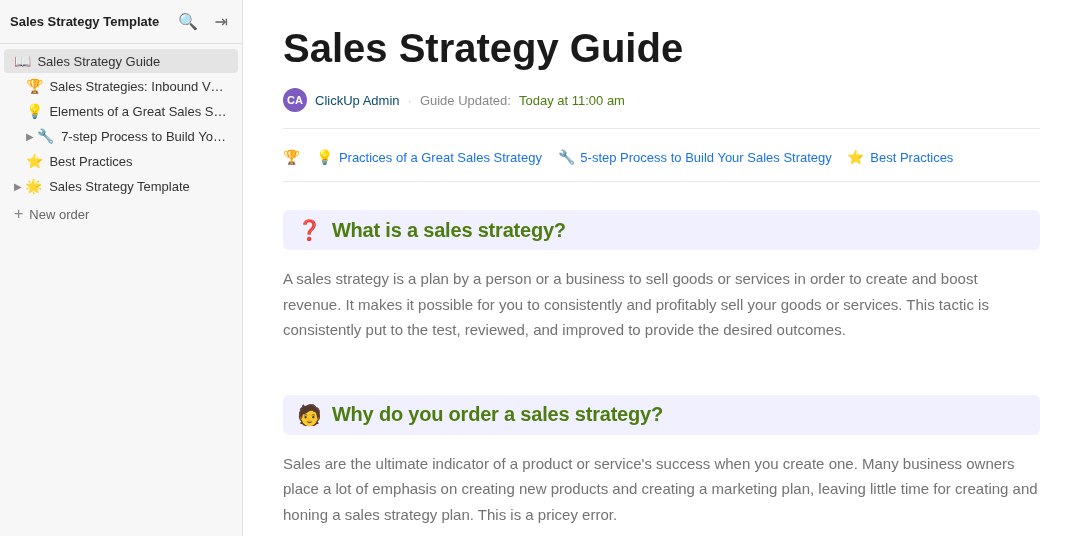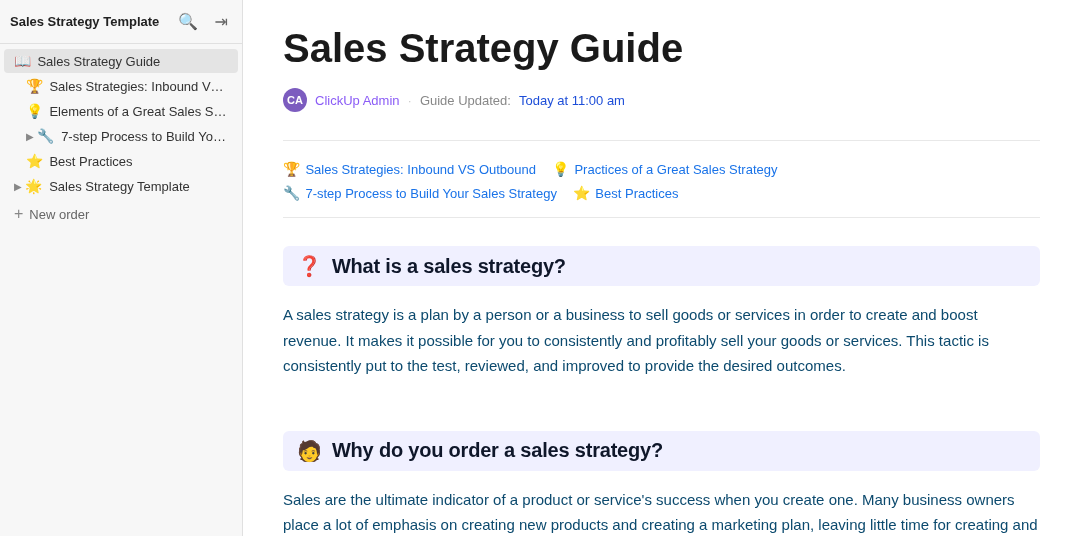--- a/index.html
+++ b/index.html
@@ -116,42 +116,42 @@
       line-height: 1.2;
     }
 
     #doc-meta {
       display: flex;
       align-items: center;
       gap: 8px;
       font-size: 13px;
       color: #666;
       margin-bottom: 20px;
-      padding-bottom: 28px;
+      padding-bottom: 16px;
       border-bottom: 1px solid #e8e8e8;
     }
 
     #doc-meta .avatar {
       width: 24px;
       height: 24px;
       border-radius: 50%;
       background: #7c5cbf;
       color: #fff;
       display: flex;
       align-items: center;
       justify-content: center;
       font-size: 11px;
       font-weight: 600;
       flex-shrink: 0;
     }
 
-    #doc-meta .author { font-weight: 500; color: #8b5cf6; }
+    #doc-meta .author { font-weight: 500; color: #0c4a6e; }
     #doc-meta .separator { color: #ccc; }
     #doc-meta .last-updated-label { color: #888; }
-    #doc-meta .timestamp { color: #1d4ed8; font-weight: 500; }
+    #doc-meta .timestamp { color: #4d7c0f; font-weight: 500; }
 
     
     #nav-links {
       display: flex;
       flex-wrap: wrap;
       gap: 8px 0;
       margin-bottom: 28px;
       padding-bottom: 16px;
       border-bottom: 1px solid #e8e8e8;
     }
@@ -175,31 +175,31 @@
       padding: 8px 14px;
       margin-bottom: 16px;
       display: flex;
       align-items: center;
       gap: 10px;
     }
 
     .section-heading-block h2 {
       font-size: 20px;
       font-weight: 700;
-      color: #0f172a;
+      color: #4d7c0f;
       letter-spacing: -0.2px;
     }
 
     .section-heading-block .heading-icon {
       font-size: 20px;
     }
 
     .section-body {
       font-size: 15px;
-      color: #0c4a6e;
+      color: #737373;
       line-height: 1.7;
       margin-bottom: 32px;
     }
 
     .section-spacer { height: 20px; }
   </style>
 </head>
 <body>
 
 <div id="sidebar">
@@ -253,29 +253,28 @@
     <span class="author">ClickUp Admin</span>
     <span class="separator">·</span>
     <span class="last-updated-label">Guide Updated:</span>
     <span class="timestamp">Today at 11:00 am</span>
   </div>
 
   <div id="nav-links">
 
   <span class="nav-link">
         <span class="link-icon">🏆</span>
-        <span>Sales Strategies: Inbound VS Outbound</span>
       </span>
       <span class="nav-link">
         <span class="link-icon">💡</span>
         <span>Practices of a Great Sales Strategy</span>
       </span>
       <span class="nav-link">
         <span class="link-icon">🔧</span>
-        <span>7-step Process to Build Your Sales Strategy</span>
+        <span>5-step Process to Build Your Sales Strategy</span>
       </span>
       <span class="nav-link">
         <span class="link-icon">⭐</span>
         <span>Best Practices</span>
       </span>
     </div>
 
   <div id="sections-container">
 
   <div class="section-heading-block">

